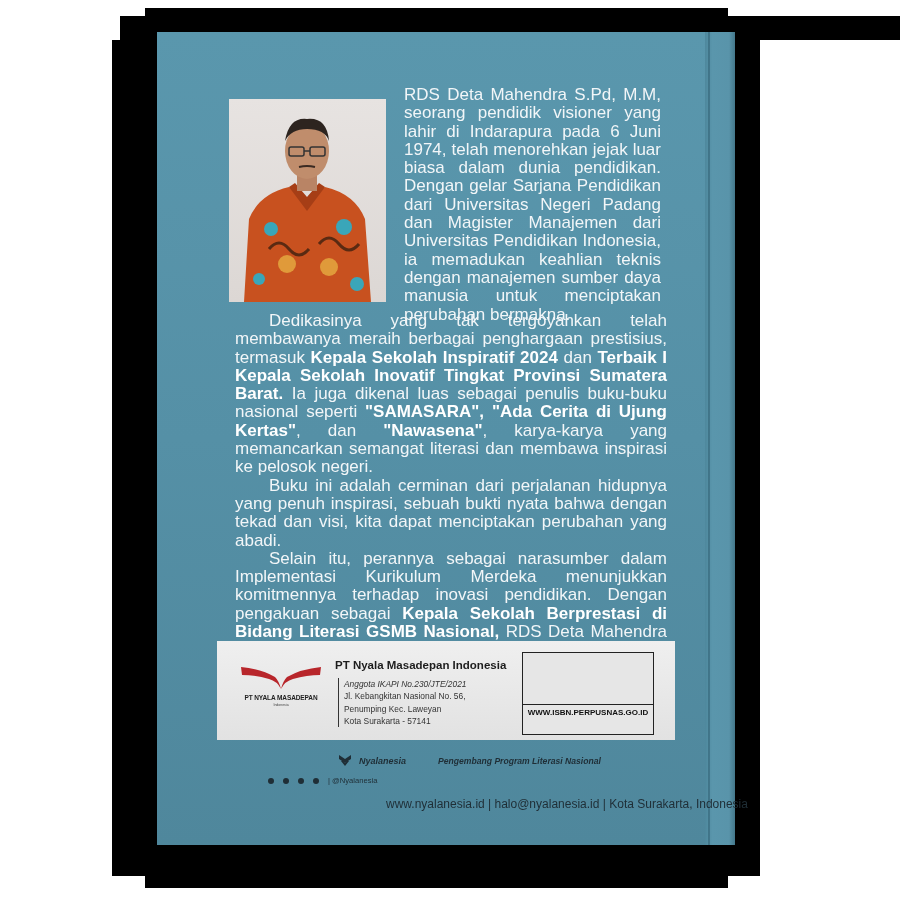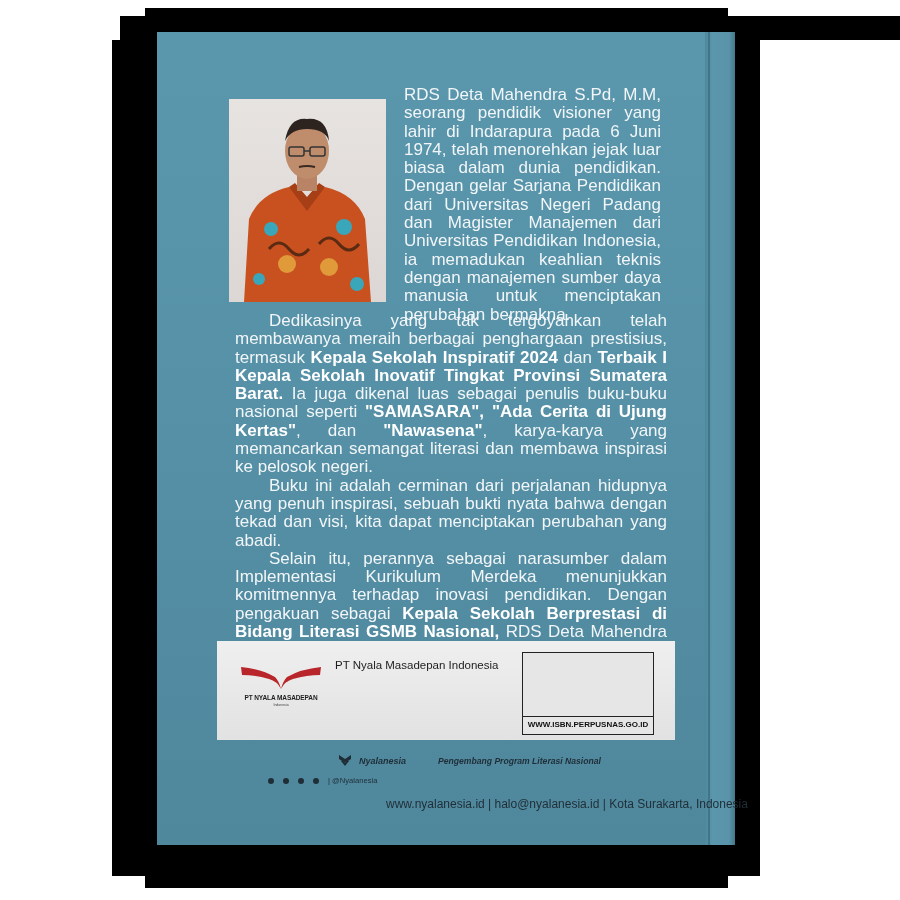--- a/index.html
+++ b/index.html
@@ -32,29 +32,29 @@
   .body-text { left: 229px; top: 312px; width: 432px; margin-left: 6px; }
   .body-text p { margin: 0; text-indent: 34px; }
   b { font-weight: bold; color: #ffffff; }
   .panel {
     position: absolute; left: 217px; top: 641px; width: 458px; height: 99px;
     background: linear-gradient(180deg, #efefef, #e2e2e2);
   }
   .logo { position: absolute; left: 22px; top: 22px; width: 84px; height: 48px; }
   .logo-name { position:absolute; left: 0; top: 31px; width: 84px; text-align:center; font-size: 6.5px; font-weight: bold; color:#222; letter-spacing: -0.1px;}
   .logo-sub { position:absolute; left: 0; top: 40px; width: 84px; text-align:center; font-size: 3.5px; color:#444;}
-  .pub-name { position: absolute; left: 118px; top: 18px; font-size: 11.5px; font-weight: normal; color: #1d1d1d; }
+  .pub-name { position: absolute; left: 118px; top: 18px; font-size: 11.5px; font-weight: bold; color: #1d1d1d; }
   .pub-addr { position: absolute; left: 121px; top: 37px; padding-left: 5px; border-left: 1.5px solid #333; font-size: 8.4px; line-height: 12.3px; color: #333; }
   .pub-addr .ikapi { font-style: italic; }
   .isbn-box {
     position: absolute; left: 305px; top: 11px; width: 132px; height: 83px;
     border: 1.5px solid #222; box-sizing: border-box; background: #e6e6e6;
   }
   .isbn-url {
-    position: absolute; left: 0; bottom: 0; width: 100%; height: 17px; border-top: 1.5px solid #222;
+    position: absolute; left: 0; bottom: 12px; width: 100%; height: 17px; border-top: 1.5px solid #222;
     font-size: 8px; font-weight: bold; text-align: center; line-height: 15px; color: #111;
   }
   .footer-brand { position: absolute; left: 339px; top: 755px; font-size: 8.6px; color: #1f2e36; display: flex; align-items: center; gap: 8px; font-style: italic; }
   .footer-brand .brand { font-weight: bold; font-size: 9px; }
   .footer-brand .tag { font-weight: bold; padding-left: 24px; }
   .footer-left { position: absolute; left: 268px; top: 776px; font-size: 7.6px; color: #1f2e36; display:flex; align-items:center; gap:9px; }
   .footer-right { position: absolute; left: 386px; top: 797px; font-size: 12px; color: #1f2e36; }
   .sicon { display:inline-block; width:6px; height:6px; border-radius:50%; background:#1f2e36; }
 </style>
 </head>
@@ -108,20 +108,26 @@
 <div class="panel">
   <div class="logo">
     <svg width="84" height="30" viewBox="0 0 84 30">
       <path d="M2 4 Q22 6 36 14 Q40 18 42 26 Q38 18 30 16 Q16 12 3 12 Z" fill="#b8262b"></path>
       <path d="M82 4 Q62 6 48 14 Q44 18 42 26 Q46 18 54 16 Q68 12 81 12 Z" fill="#b8262b"></path>
     </svg>
     <div class="logo-name">PT NYALA MASADEPAN</div>
     <div class="logo-sub">Indonesia</div>
   </div>
   <div class="pub-name">PT Nyala Masadepan Indonesia</div>
+  <div class="pub-addr">
+    <div class="ikapi">Anggota IKAPI No.230/JTE/2021</div>
+    <div>Jl. Kebangkitan Nasional No. 56,</div>
+    <div>Penumping Kec. Laweyan</div>
+    <div>Kota Surakarta - 57141</div>
+  </div>
   <div class="isbn-box">
     <div class="isbn-url">WWW.ISBN.PERPUSNAS.GO.ID</div>
   </div>
 </div>
 
 <div class="footer-brand">
   <svg width="12" height="11" viewBox="0 0 12 11">
     <path d="M0 0 L6 4 L12 0 L12 4 L6 8 L0 4 Z" fill="#1f2e36"></path>
     <path d="M2 6 L6 11 L10 6 L8 6 L6 8 L4 6 Z" fill="#1f2e36"></path>
   </svg>

